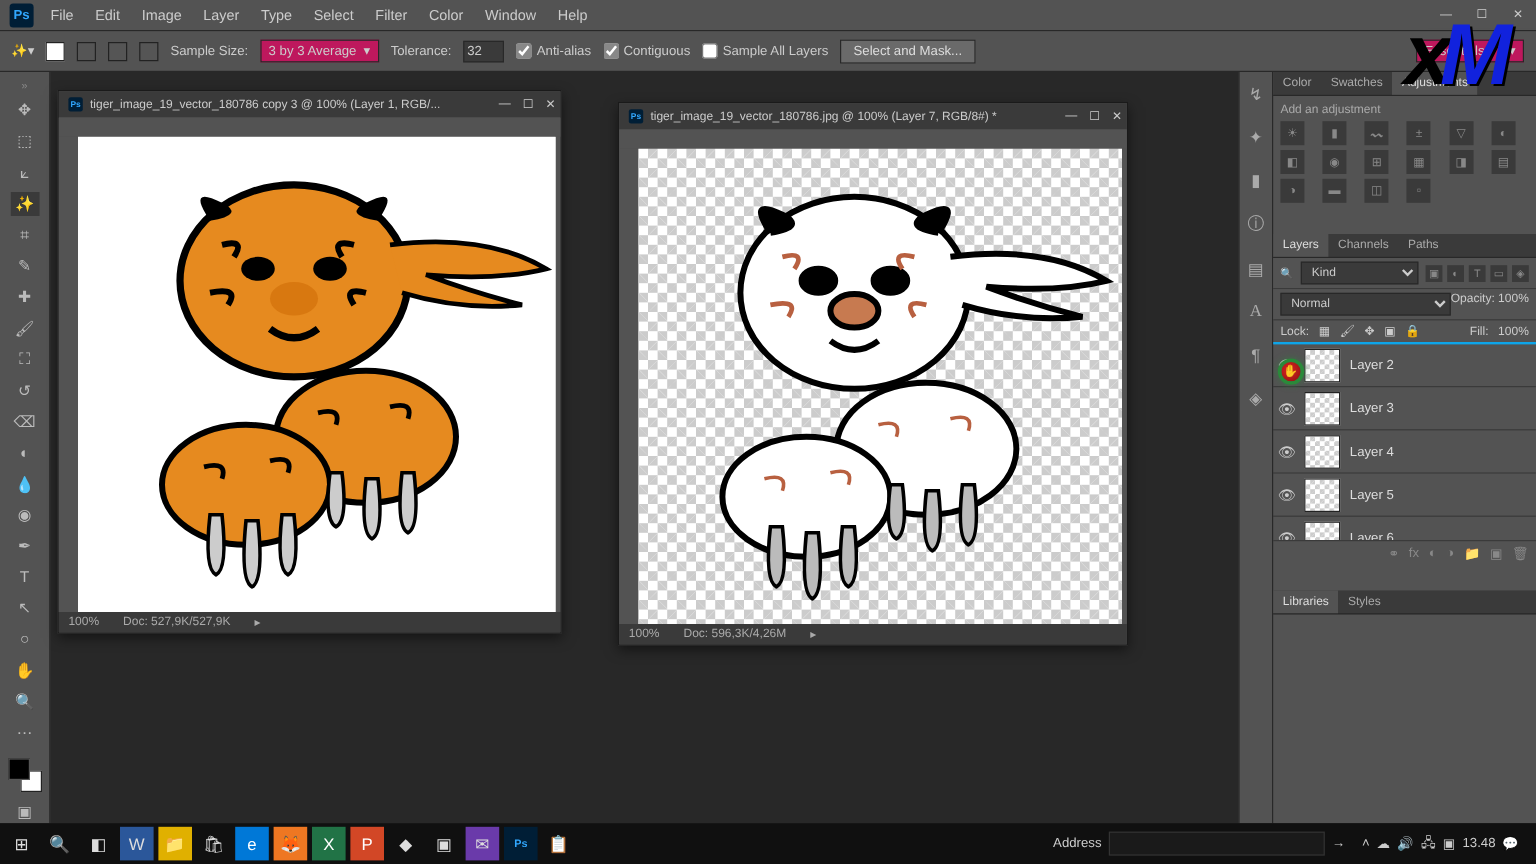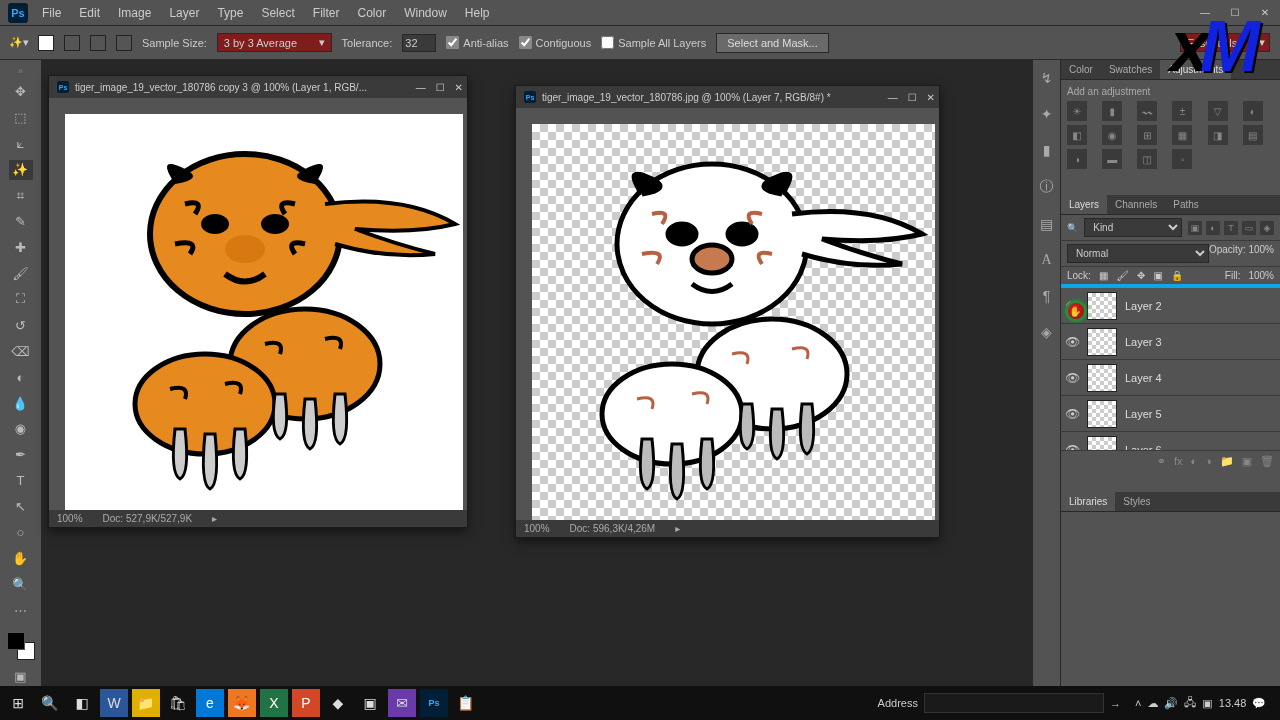--- a/index.html
+++ b/index.html
@@ -7,21 +7,21 @@
 .menubar { height: 26px; background: #535353; display: flex; align-items: center; padding-left: 8px; border-bottom: 1px solid #282828; }
 .ps-logo { width: 20px; height: 20px; background: #001e36; border-radius: 3px; display: flex; align-items: center; justify-content: center; margin-right: 14px; }
 .ps-logo span { color: #31a8ff; font-weight: bold; font-size: 11px; }
 .menu-items { display: flex; gap: 18px; }
 .menu-item { cursor: pointer; font-size: 12px; }
 .window-controls { position: absolute; right: 0; top: 0; display: flex; }
 .wc-btn { width: 30px; height: 24px; background: #535353; display: flex; align-items: center; justify-content: center; font-size: 10px; cursor: pointer; }
 .options-bar { height: 34px; background: #535353; display: flex; align-items: center; padding: 0 10px; gap: 10px; border-bottom: 1px solid #282828; font-size: 11px; }
 .opt-icon { width: 18px; height: 18px; display: flex; align-items: center; justify-content: center; }
 .opt-color-sq { width: 16px; height: 16px; }
-.opt-dropdown { background: #7f1d1d; border: 1px solid #282828; padding: 2px 6px; font-size: 11px; color: #ccc; display: flex; align-items: center; gap: 22px; }
+.opt-dropdown { background: #be185d; border: 1px solid #282828; padding: 2px 6px; font-size: 11px; color: #ccc; display: flex; align-items: center; gap: 6px; }
 .opt-input { background: #3a3a3a; border: 1px solid #282828; width: 34px; padding: 2px; color: #ccc; font-size: 11px; }
 .opt-chk { display: flex; align-items: center; gap: 4px; }
 .opt-chk input { accent-color: #888; }
 .opt-btn { background: #6a6a6a; border: 1px solid #282828; padding: 3px 10px; font-size: 11px; color: #ddd; }
 .main-area { display: flex; height: 626px; position: relative; }
 .toolbox { width: 42px; background: #535353; display: flex; flex-direction: column; align-items: center; padding-top: 6px; gap: 6px; border-right: 1px solid #282828; }
 .tool { width: 24px; height: 20px; display: flex; align-items: center; justify-content: center; cursor: pointer; color: #bbb; font-size: 13px; }
 .tool.active { background: #3a3a3a; }
 .color-swatches { margin-top: 6px; position: relative; width: 28px; height: 28px; }
 .cs-back { position: absolute; right: 0; bottom: 0; width: 18px; height: 18px; background: #fff; border: 1px solid #222; }
@@ -46,21 +46,21 @@
 .panel-tab { padding: 4px 8px; font-size: 10px; color: #aaa; cursor: pointer; }
 .panel-tab.active { background: #535353; color: #ddd; }
 .panel-body { padding: 6px; font-size: 10px; }
 .adj-grid { display: grid; grid-template-columns: repeat(6, 1fr); gap: 4px; }
 .adj-ic { width: 20px; height: 20px; background: #3a3a3a; display: flex; align-items: center; justify-content: center; color: #888; font-size: 10px; }
 .layers-toolbar { display: flex; align-items: center; gap: 6px; padding: 3px 6px; background: #535353; border-bottom: 1px solid #3a3a3a; }
 .layers-dd { background: #3a3a3a; border: 1px solid #282828; color: #ccc; font-size: 10px; padding: 2px 4px; flex: 1; }
 .layers-filter { display: flex; gap: 4px; }
 .lf-ic { width: 14px; height: 14px; background: #3a3a3a; display: flex; align-items: center; justify-content: center; font-size: 9px; color: #888; }
 .layers-opts { display: flex; justify-content: space-between; padding: 3px 6px; font-size: 10px; background: #535353; border-bottom: 1px solid #3a3a3a; }
-.layers-lock { display: flex; padding: 3px 6px; gap: 8px; font-size: 10px; align-items: center; border-bottom: 4px solid #0ea5e9; }
+.layers-lock { display: flex; padding: 3px 6px; gap: 8px; font-size: 10px; align-items: center; border-bottom: 2px solid #0ea5e9; }
 .layer-list { overflow-y: auto; flex: 1; }
 .layer-row { display: flex; align-items: center; height: 36px; border-bottom: 1px solid #3a3a3a; gap: 8px; padding: 0 4px; }
 .layer-eye { width: 14px; text-align: center; cursor: pointer; font-size: 12px; }
 .layer-thumb { width: 30px; height: 28px; background: #fff; border: 1px solid #222; }
 .layer-thumb.checker-sm { background-image: linear-gradient(45deg, #ccc 25%, transparent 25%), linear-gradient(-45deg, #ccc 25%, transparent 25%), linear-gradient(45deg, transparent 75%, #ccc 75%), linear-gradient(-45deg, transparent 75%, #ccc 75%); background-size: 8px 8px; background-position: 0 0, 0 4px, 4px -4px, -4px 0; background-color: #fff; }
 .layer-name { font-size: 11px; color: #ddd; }
 .layer-footer { display: flex; justify-content: flex-end; gap: 8px; padding: 4px 6px; border-top: 1px solid #3a3a3a; font-size: 11px; color: #888; }
 .cursor-marker { position: absolute; width: 22px; height: 22px; border-radius: 50%; background: radial-gradient(circle at 40% 40%, #dd2222, #881111); border: 3px solid #2a8a3a; box-shadow: 0 0 6px #2a8a3a88; display: flex; align-items: center; justify-content: center; color: #fff; font-size: 10px; }
 .taskbar { position: absolute; bottom: 0; left: 0; right: 0; height: 34px; background: #101010; display: flex; align-items: center; padding: 0 4px; gap: 4px; }
 .tb-ic { width: 28px; height: 28px; display: flex; align-items: center; justify-content: center; font-size: 14px; color: #ddd; cursor: pointer; }

